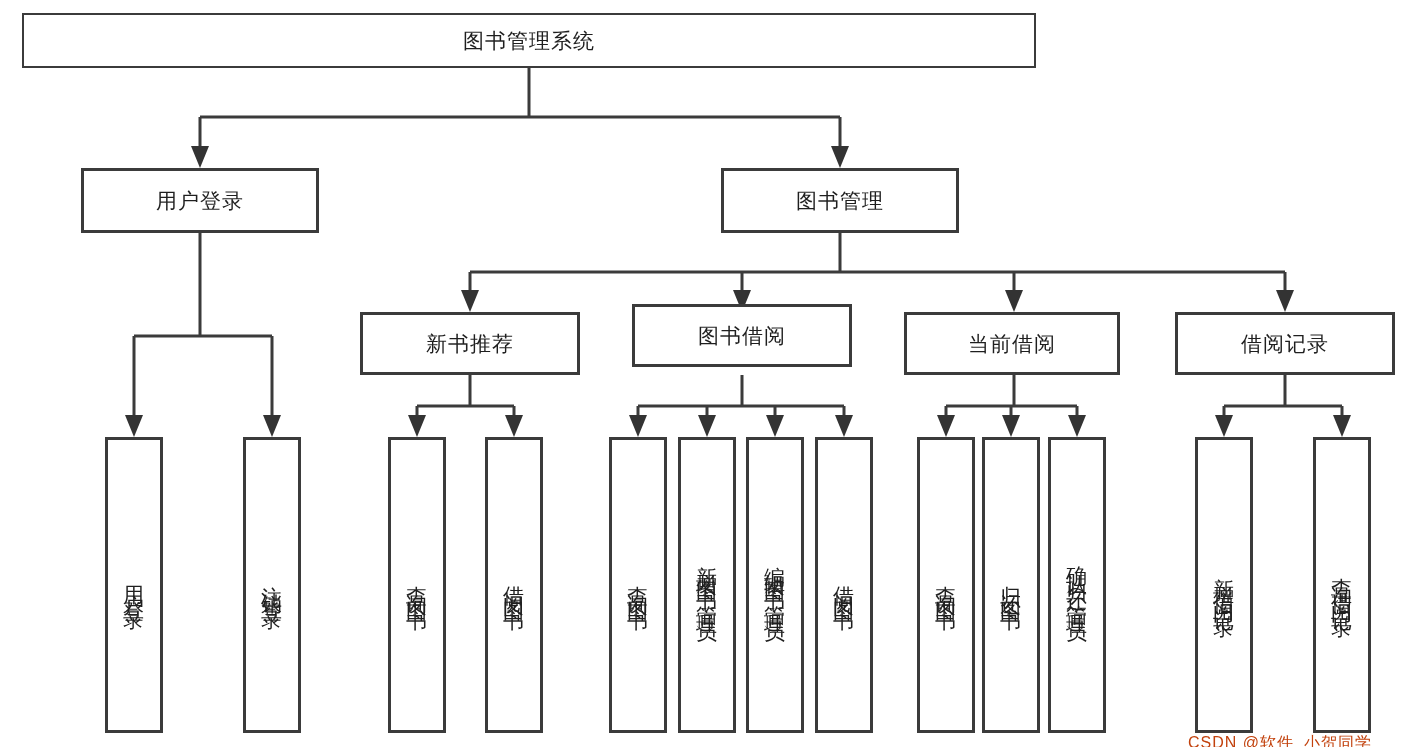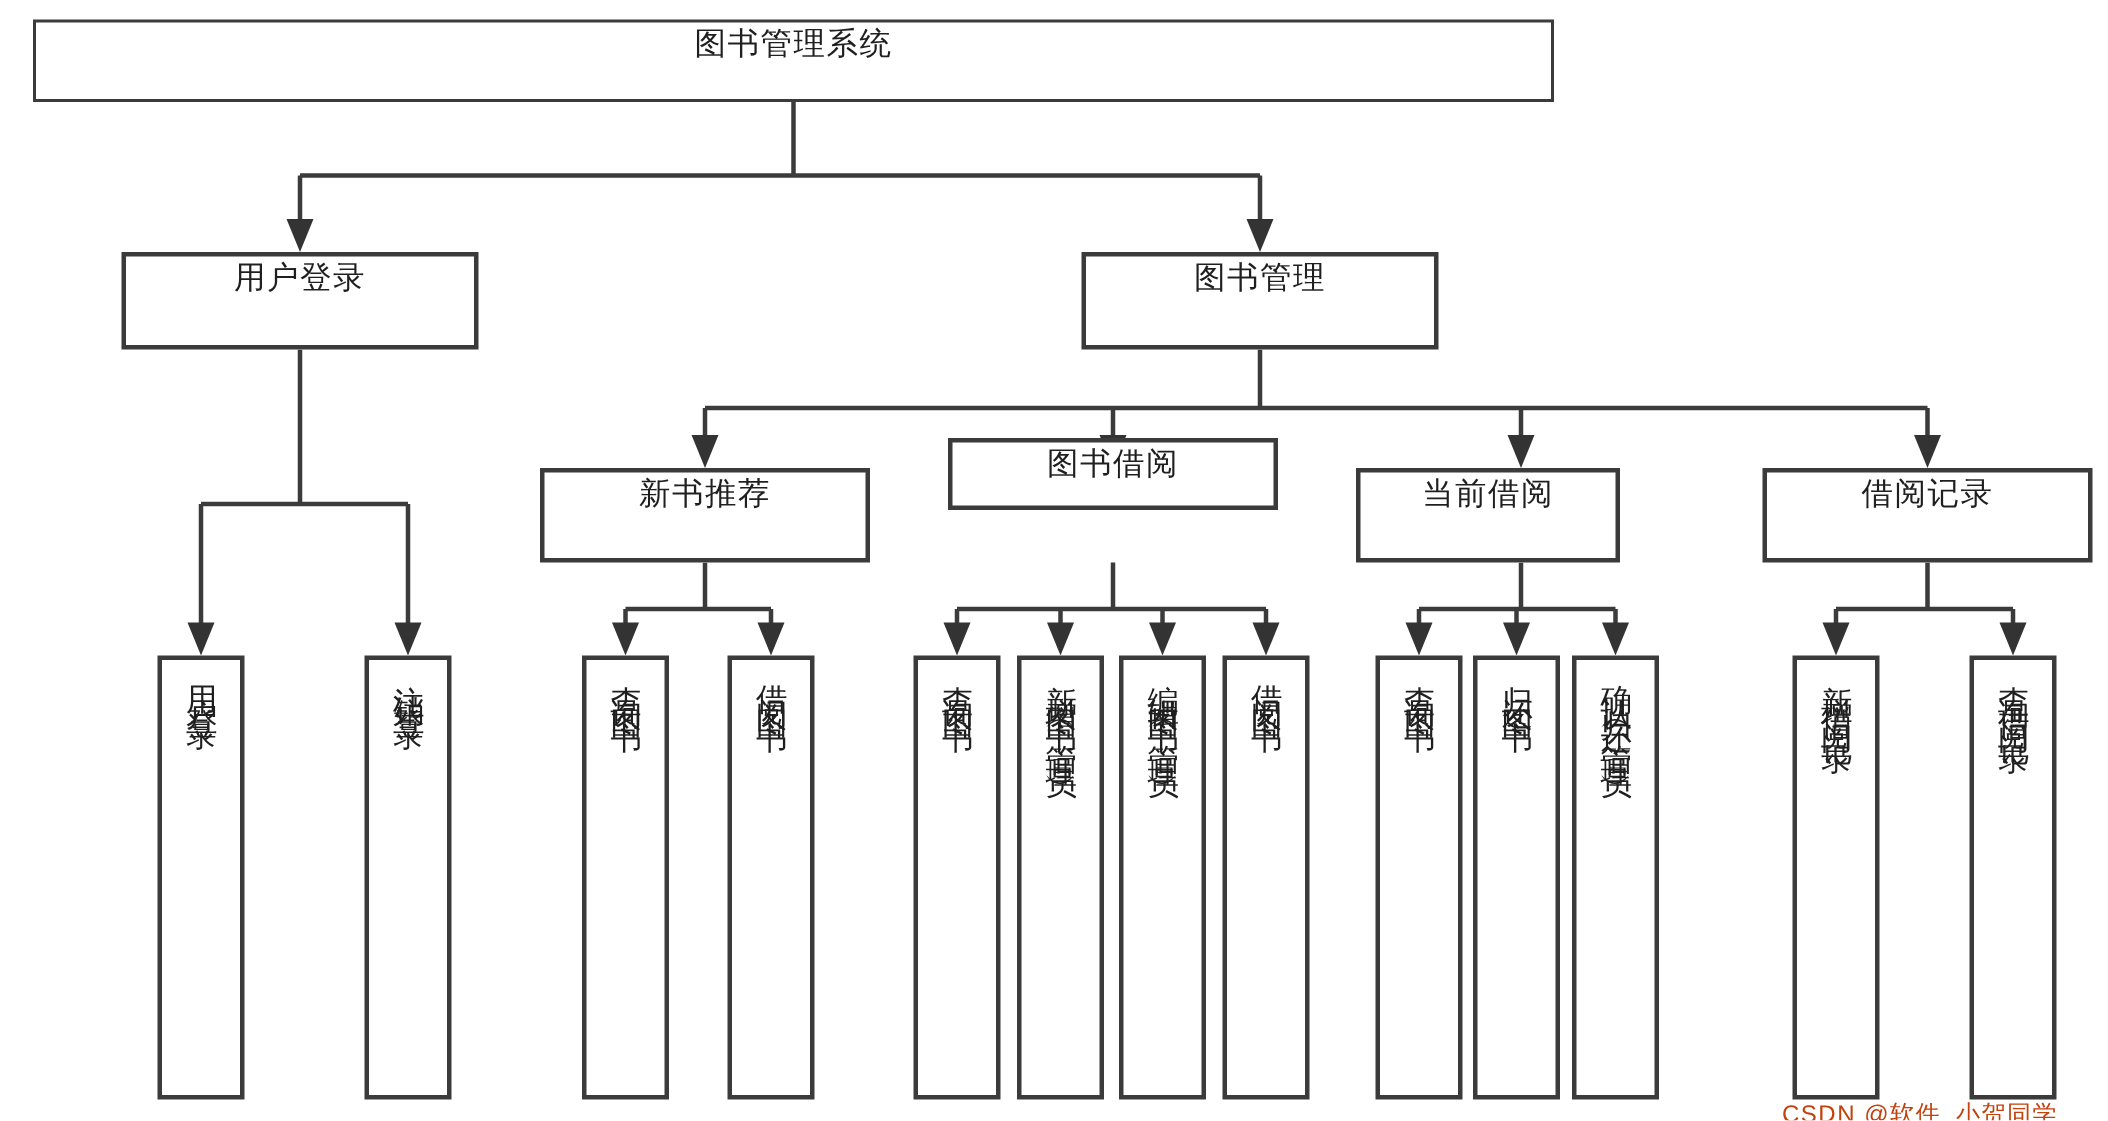--- a/index.html
+++ b/index.html
@@ -18,20 +18,21 @@
     z-index: 1;
   }
   .connectors path { stroke: #3b3b3b; stroke-width: 3; fill: none; }
   .connectors polygon { fill: #333333; stroke: none; }
   .box {
     position: absolute;
     box-sizing: border-box;
     background: #ffffff;
     border: 3px solid #3b3b3b;
     display: flex;
+    align-items: center;
     justify-content: center;
     color: #1f1f1f;
     font-size: 21px;
     z-index: 2;
   }
   .box.h span { letter-spacing: 1px; white-space: nowrap; }
   .box.root { border-width: 2px; }
   .box.v span {
     writing-mode: vertical-rl;
     text-orientation: mixed;
@@ -104,24 +105,24 @@
   <div class="box h" style="left:81px;top:168px;width:238px;height:65px">
     <span>用户登录</span>
   </div>
   <div class="box h" style="left:360px;top:312px;width:220px;height:63px">
     <span>新书推荐</span>
   </div>
 
   <div class="box h" style="left:721px;top:168px;width:238px;height:65px">
     <span>图书管理</span>
   </div>
-  <div class="box h" style="left:632px;top:292px;width:220px;height:48px">
+  <div class="box h" style="left:632px;top:304px;width:220px;height:63px">
     <span>图书借阅</span>
   </div>
-  <div class="box h" style="left:904px;top:312px;width:176px;height:63px">
+  <div class="box h" style="left:904px;top:312px;width:216px;height:63px">
     <span>当前借阅</span>
   </div>
   <div class="box h" style="left:1175px;top:312px;width:220px;height:63px">
     <span>借阅记录</span>
   </div>
 
   <div class="box v" style="left:105px;top:437px;width:58px;height:296px">
     <span>用户登录</span>
   </div>
   <div class="box v" style="left:243px;top:437px;width:58px;height:296px">

